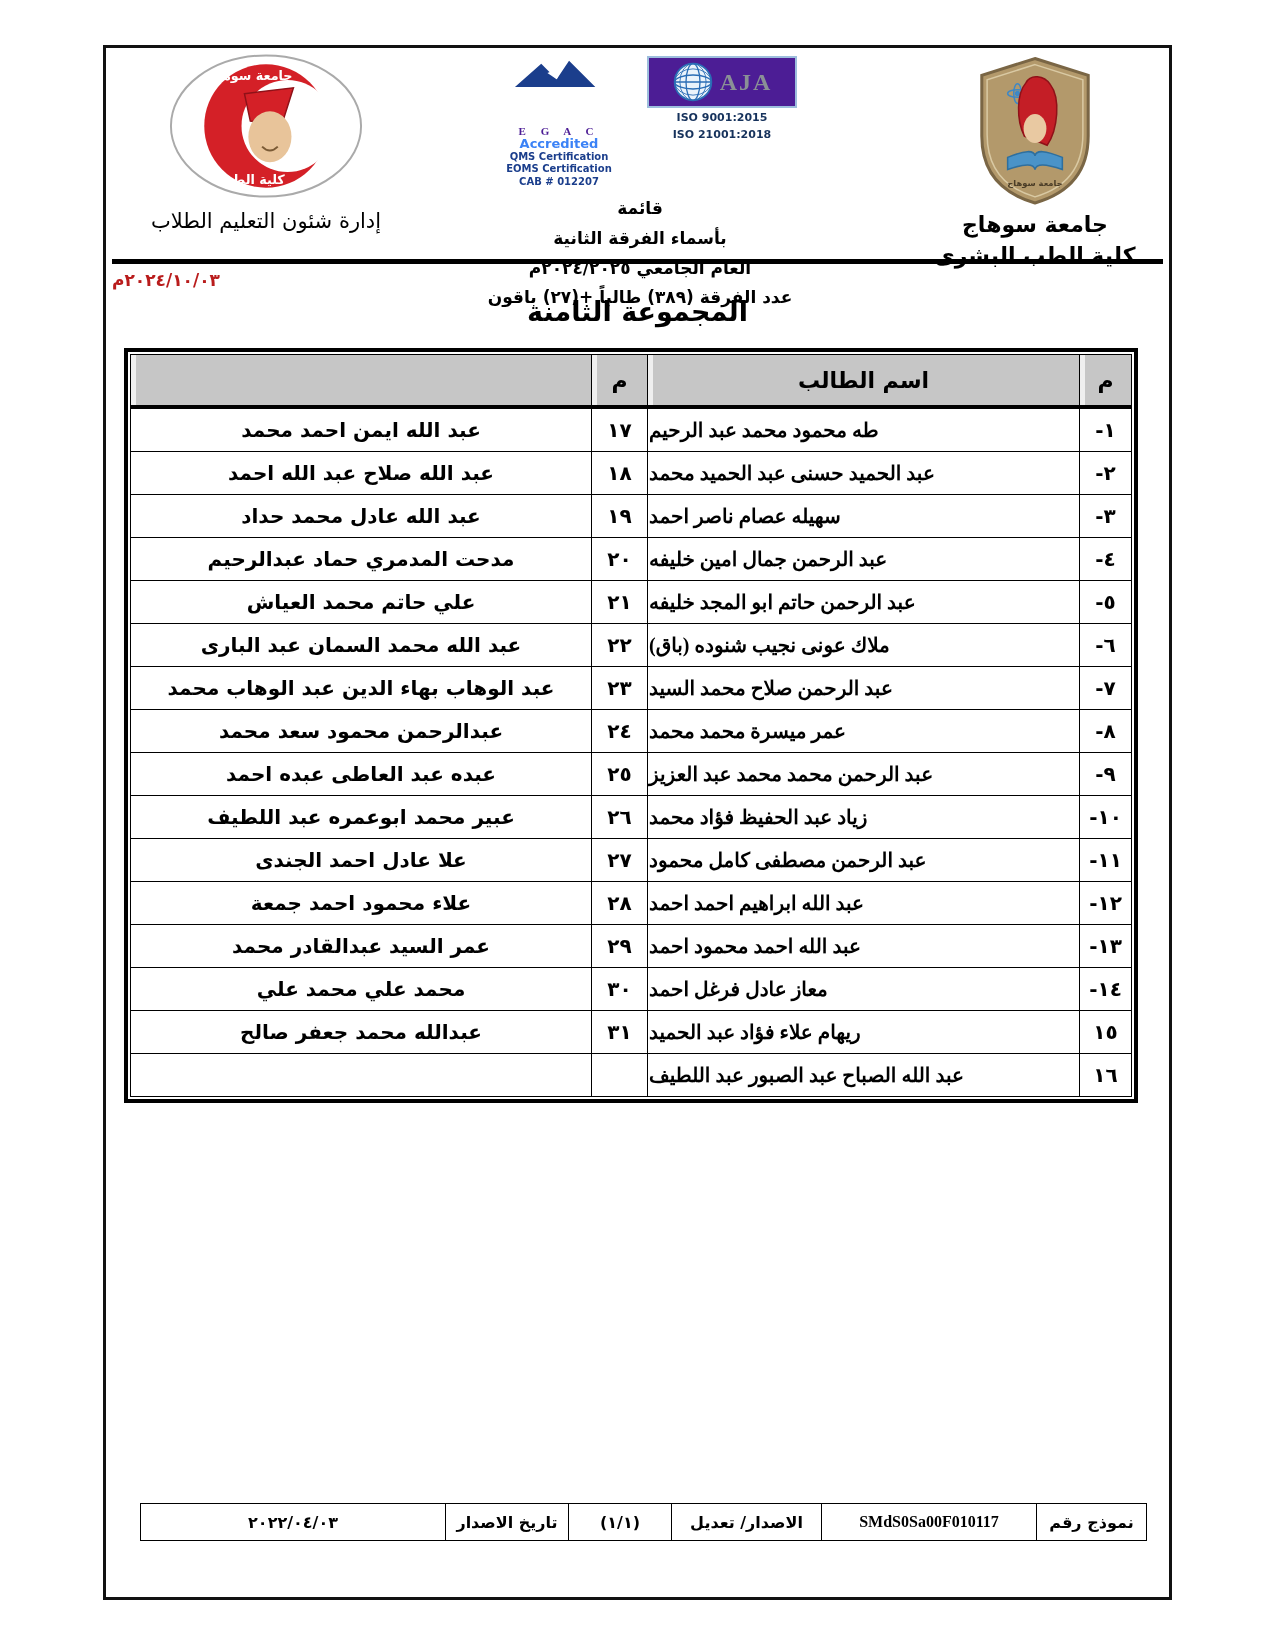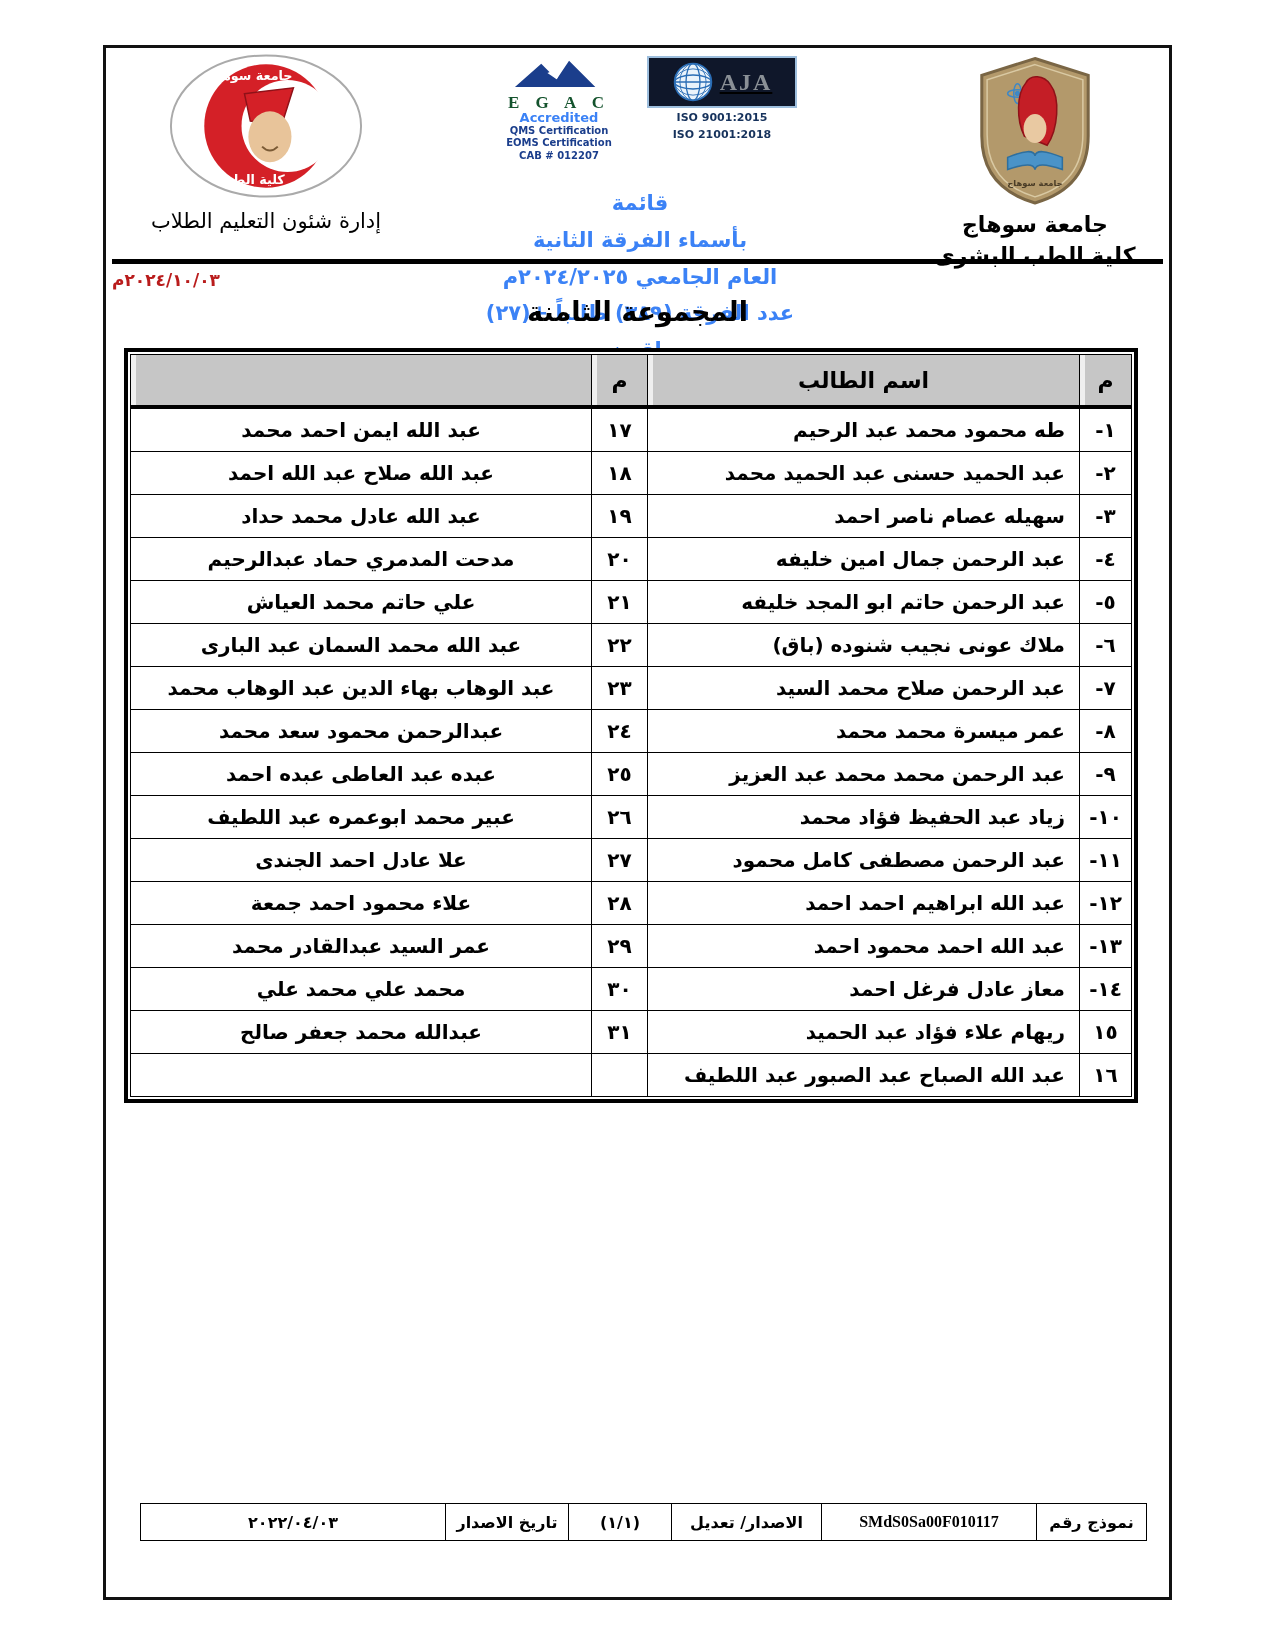--- a/index.html
+++ b/index.html
@@ -6,42 +6,42 @@
   body{background:#ffffff;font-family:"DejaVu Sans",sans-serif;}
   .page{position:relative;width:1275px;height:1650px;background:#ffffff;overflow:hidden;direction:rtl;}
   .frame{position:absolute;left:103px;right:103px;top:45px;bottom:50px;border:3px solid #111;background:#fff;}
 
   
   .uni-block{position:absolute;right:18px;top:6px;width:232px;text-align:center;}
   .uni-text{font-weight:bold;font-size:22px;line-height:1.4;color:#000;}
   .center-block{position:absolute;left:372px;top:6px;width:324px;text-align:center;}
   .logos-row{display:flex;direction:ltr;justify-content:center;align-items:stretch;gap:12px;background:#fff;padding:2px 0 4px 0;}
   .egac-box{width:152px;text-align:center;}
-  .egac-letters{font-family:"Liberation Serif",serif;font-weight:bold;color:#14532d;font-size:17px;letter-spacing:6px;line-height:1;}
+  .egac-letters{font-family:"Liberation Serif",serif;font-weight:bold;color:#4c1d95;font-size:11px;letter-spacing:6px;line-height:1;margin-top:32px;}
   .egac-accredited{color:#3b82f6;font-weight:bold;font-size:13px;line-height:1.05;}
   .egac-lines{font-size:10px;font-weight:bold;color:#1b3e8c;line-height:1.25;}
   .aja-box{width:150px;text-align:center;}
-  .aja-frame{border:2px solid #9dbedd;background:#0f172a;display:flex;align-items:center;justify-content:center;gap:6px;height:48px;text-decoration:underline;}
+  .aja-frame{border:2px solid #9dbedd;background:#4c1d95;display:flex;align-items:center;justify-content:center;gap:6px;height:48px;}
   .aja-letters{font-family:"Liberation Serif",serif;font-weight:bold;font-size:24px;color:#8a9096;letter-spacing:2px;}
   .aja-lines{font-size:11px;font-weight:bold;color:#16325c;line-height:1.3;margin-top:3px;}
-  .center-titles{font-weight:bold;font-size:21px;line-height:1.75;color:#3b82f6;margin-top:19px;}
+  .center-titles{font-weight:bold;font-size:17px;line-height:1.75;color:#000000;margin-top:2px;}
   .dept-block{position:absolute;left:18px;top:4px;width:284px;text-align:center;}
   .dept-text{font-weight:normal;font-size:21px;color:#000000;white-space:nowrap;margin-top:5px;}
 
   .divider{position:absolute;top:211px;left:6px;right:6px;height:5px;background:#000;}
   .date-line{position:absolute;top:222px;left:6px;font-weight:bold;font-size:17px;color:#b91c1c;direction:rtl;}
   .group-title{position:absolute;top:248px;left:0;right:0;text-align:center;font-weight:bold;font-size:27px;color:#000;}
 
   
   .table-wrap{position:absolute;top:300px;left:18px;width:1014px;border:4px solid #000;padding:2px;background:#fff;box-sizing:border-box;}
   table.students{width:100%;border-collapse:collapse;direction:rtl;table-layout:fixed;}
   table.students th{background:#c6c6c6;border:1px solid #000;border-bottom:4px solid #000;height:48px;font-size:22px;font-weight:bold;color:#000;box-shadow:inset 5px 0 0 #efefef;}
   table.students td{border:1px solid #000;height:40px;font-weight:bold;font-size:20px;color:#000;vertical-align:middle;overflow:hidden;}
   td.c-num{text-align:center;font-size:19px;}
-  td.c-name1{text-align:right;padding-right:14px;}
+  td.c-name1{text-align:left;padding-right:14px;font-family:Liberation Serif, serif;}
   td.c-name2{text-align:center;}
 
   
   .footer-wrap{position:absolute;left:34px;right:22px;bottom:56px;}
   table.footer{width:100%;border-collapse:collapse;direction:rtl;table-layout:fixed;}
   table.footer td{border:1.5px solid #000;height:34px;text-align:center;vertical-align:middle;font-weight:bold;font-size:16px;color:#000;}
   td.f-code{font-family:"Liberation Serif",serif;font-size:18px;direction:ltr;}
 </style>
 </head>
 <body>

